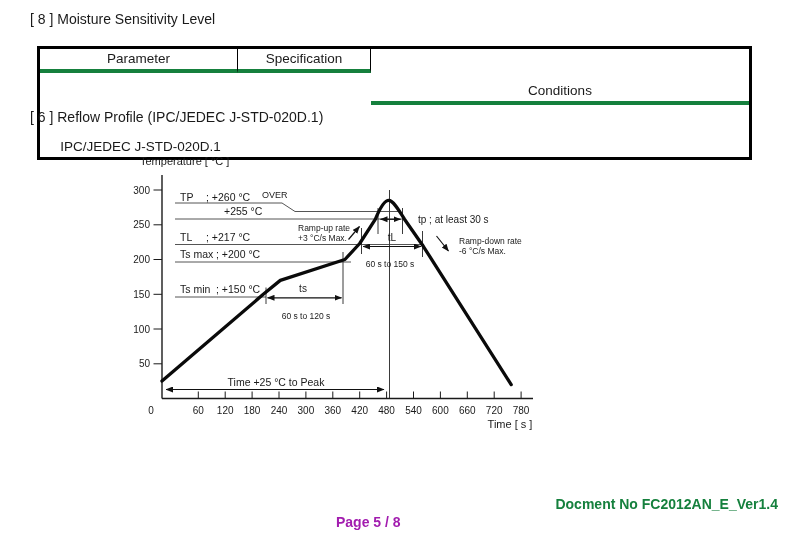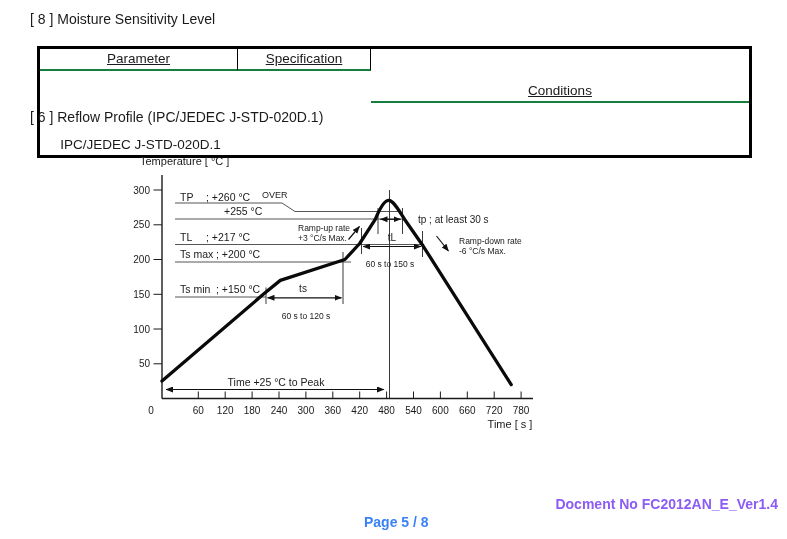--- a/index.html
+++ b/index.html
@@ -15,41 +15,41 @@
   .msl-table{
     position:absolute;left:37px;top:46px;width:709px;
     border:3px solid #000;display:grid;grid-template-columns:198px 133px 1fr;
     background:#fff;
   }
   .msl-cell{
     height:20px;line-height:20px;font-size:13.5px;text-align:center;
     border-right:1px solid #000;overflow:hidden;white-space:nowrap;
   }
   .msl-cell.last{border-right:none;margin-top:32px;}
-  .msl-cell.head{border-bottom:2px solid #15803d;text-decoration:underline;}
+  .msl-cell.head{border-bottom:4px solid #15803d;}
   .msl-cell.cond-val{text-align:center;padding-left:3px;}
 
   
   #chart-wrap{position:absolute;left:0;top:140px;width:787px;height:300px;}
   svg text{fill:#1a1a1a;}
   .refline{stroke:#555;stroke-width:1;fill:none;}
   .helper{stroke:#3a3a3a;stroke-width:1;}
   .axis{stroke:#1a1a1a;stroke-width:1.4;}
   .tickline{stroke:#1a1a1a;stroke-width:1;}
   .arr{stroke:#111;stroke-width:1.2;}
   .curve{stroke:#0a0a0a;stroke-width:3.3;fill:none;stroke-linejoin:round;stroke-linecap:round;}
   .t10{font-size:10px;}
   .t105{font-size:10.5px;}
   .t11{font-size:11px;}
   .t9{font-size:9px;}
   .t85{font-size:8.5px;}
 
   
-  .doc-no{position:absolute;top:496px;right:9px;font-size:14px;font-weight:bold;color:#8b5cf6;}
-  .page-no{position:absolute;top:514px;left:364px;font-size:14px;font-weight:bold;color:#3b82f6;}
+  .doc-no{position:absolute;top:496px;right:9px;font-size:14px;font-weight:bold;color:#15803d;}
+  .page-no{position:absolute;top:514px;left:336px;font-size:14px;font-weight:bold;color:#a21caf;}
 </style>
 </head>
 <body>
 
 <div id="sec8" class="sec-title">[ 8 ] Moisture Sensitivity Level</div>
 
 <div class="msl-table">
   <div class="msl-cell head">Parameter</div>
   <div class="msl-cell head">Specification</div>
   <div class="msl-cell head last">Conditions</div>

